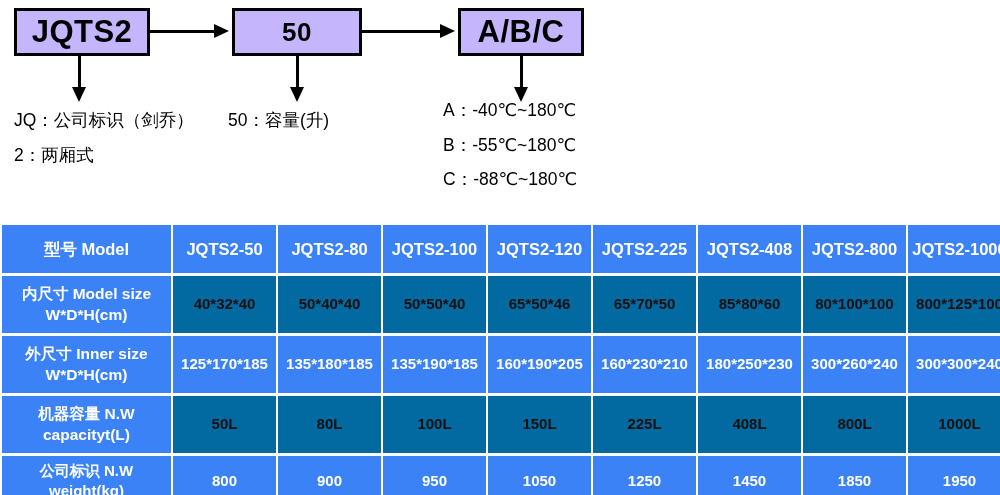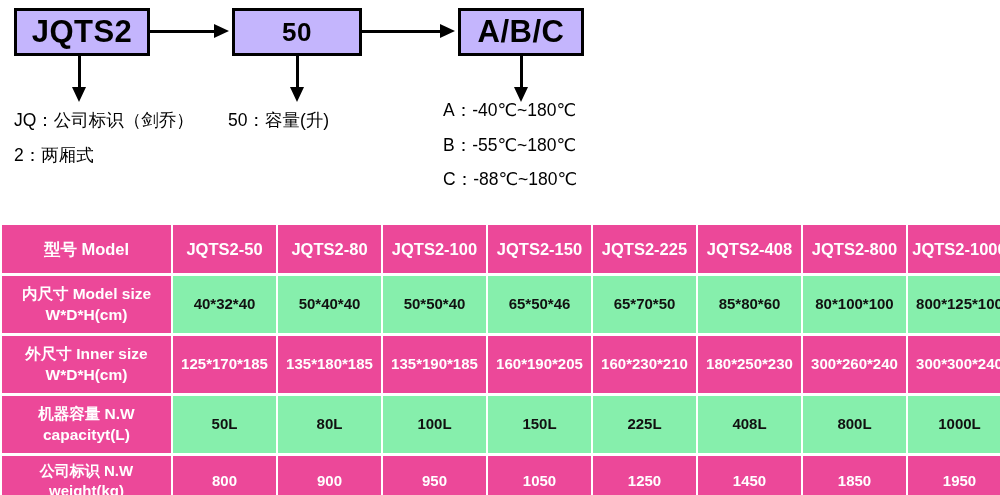--- a/index.html
+++ b/index.html
@@ -71,22 +71,22 @@
   #spec-table td {
     text-align: center;
     vertical-align: middle;
     font-weight: 700;
     line-height: 1.35;
     padding: 2px 1px;
   }
   .c-head { width: 169px; }
   .c-data { width: 103px; }
 
-  td.blue  { background: #ec4899; color: #ffffff; }
-  td.white { background: #86efac; color: #111111; }
+  td.blue  { background: #3b82f6; color: #ffffff; }
+  td.white { background: #0369a1; color: #111111; }
 
   tr.r-head td { height: 48px; font-size: 16.5px; }
   tr.r-body td { height: 57px; font-size: 15px; }
   tr.r-body td.lbl { font-size: 15.5px; }
   tr.r-last td { height: 50px; font-size: 15px; }
 
   td.lbl { padding-left: 4px; padding-right: 4px; }
   .lbl-l1 { display: block; }
   .lbl-l2 { display: block; }
 </style>
@@ -146,21 +146,21 @@
         <col class="c-data">
     </colgroup>
     <tbody id="table-body">
         <tr class="r-head">
           <td class="blue lbl">
             <span class="lbl-l1">型号 Model</span>
           </td>
           <td class="blue">JQTS2-50</td>
           <td class="blue">JQTS2-80</td>
           <td class="blue">JQTS2-100</td>
-          <td class="blue">JQTS2-150</td>
+          <td class="blue">JQTS2-120</td>
           <td class="blue">JQTS2-225</td>
           <td class="blue">JQTS2-408</td>
           <td class="blue">JQTS2-800</td>
           <td class="blue">JQTS2-1000</td>
         </tr>
         <tr class="r-body">
           <td class="blue lbl">
             <span class="lbl-l1">内尺寸 Model size</span>
             <span class="lbl-l2">W*D*H(cm)</span>
           </td>

